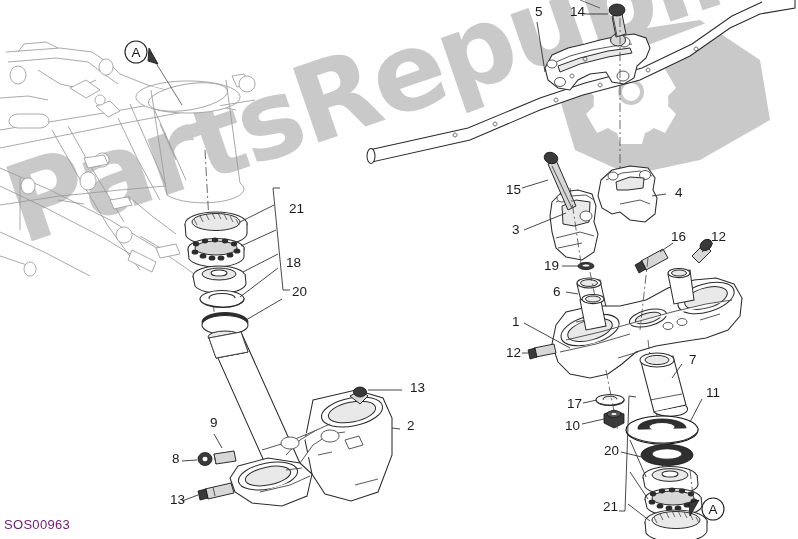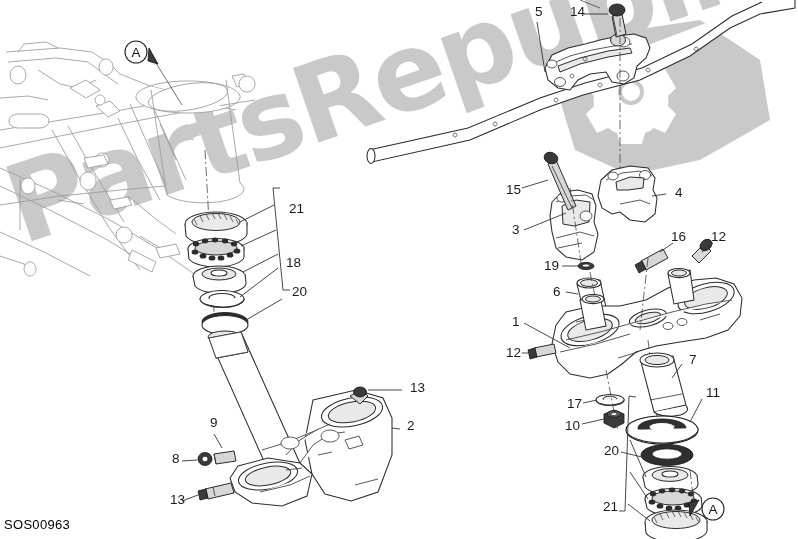--- a/index.html
+++ b/index.html
@@ -5,21 +5,21 @@
 <style>
   html,body{margin:0;padding:0;background:#ffffff;}
   body{width:798px;height:539px;overflow:hidden;font-family:"Liberation Sans",sans-serif;}
   #stage{position:relative;width:798px;height:539px;background:#fff;}
   #stage svg{position:absolute;left:0;top:0;}
   .wm{position:absolute;pointer-events:none;}
   #wm-text{left:-10px;top:150px;width:820px;
            font-family:"DejaVu Sans",sans-serif;font-weight:bold;font-size:108px;
            color:#c9c9c9;letter-spacing:-3px;white-space:nowrap;
            transform:rotate(-19deg);transform-origin:left top;}
-  #code{position:absolute;left:4px;top:517px;font-size:13px;color:#000000;
+  #code{position:absolute;left:4px;top:517px;font-size:13px;color:#701a75;
         font-family:"Liberation Sans",sans-serif;letter-spacing:.3px;}
   .lbl{font-family:"Liberation Sans",sans-serif;font-size:13.5px;fill:#1a1a1a;}
   .lead{stroke:#333;stroke-width:.9;fill:none;}
   .part{stroke:#2b2b2b;stroke-width:1.05;fill:#ffffff;}
   .partl{stroke:#3a3a3a;stroke-width:.85;fill:#ffffff;}
   .ghost{stroke:#9a9a9a;stroke-width:.85;fill:none;}
   .ghostf{stroke:#9a9a9a;stroke-width:.85;fill:#ffffff;}
   .shade{fill:#e9e9e9;stroke:#2b2b2b;stroke-width:1;}
   .shade2{fill:#d7d7d7;stroke:#2b2b2b;stroke-width:1;}
   .dark{fill:#3a3a3a;stroke:#111;stroke-width:.8;}

